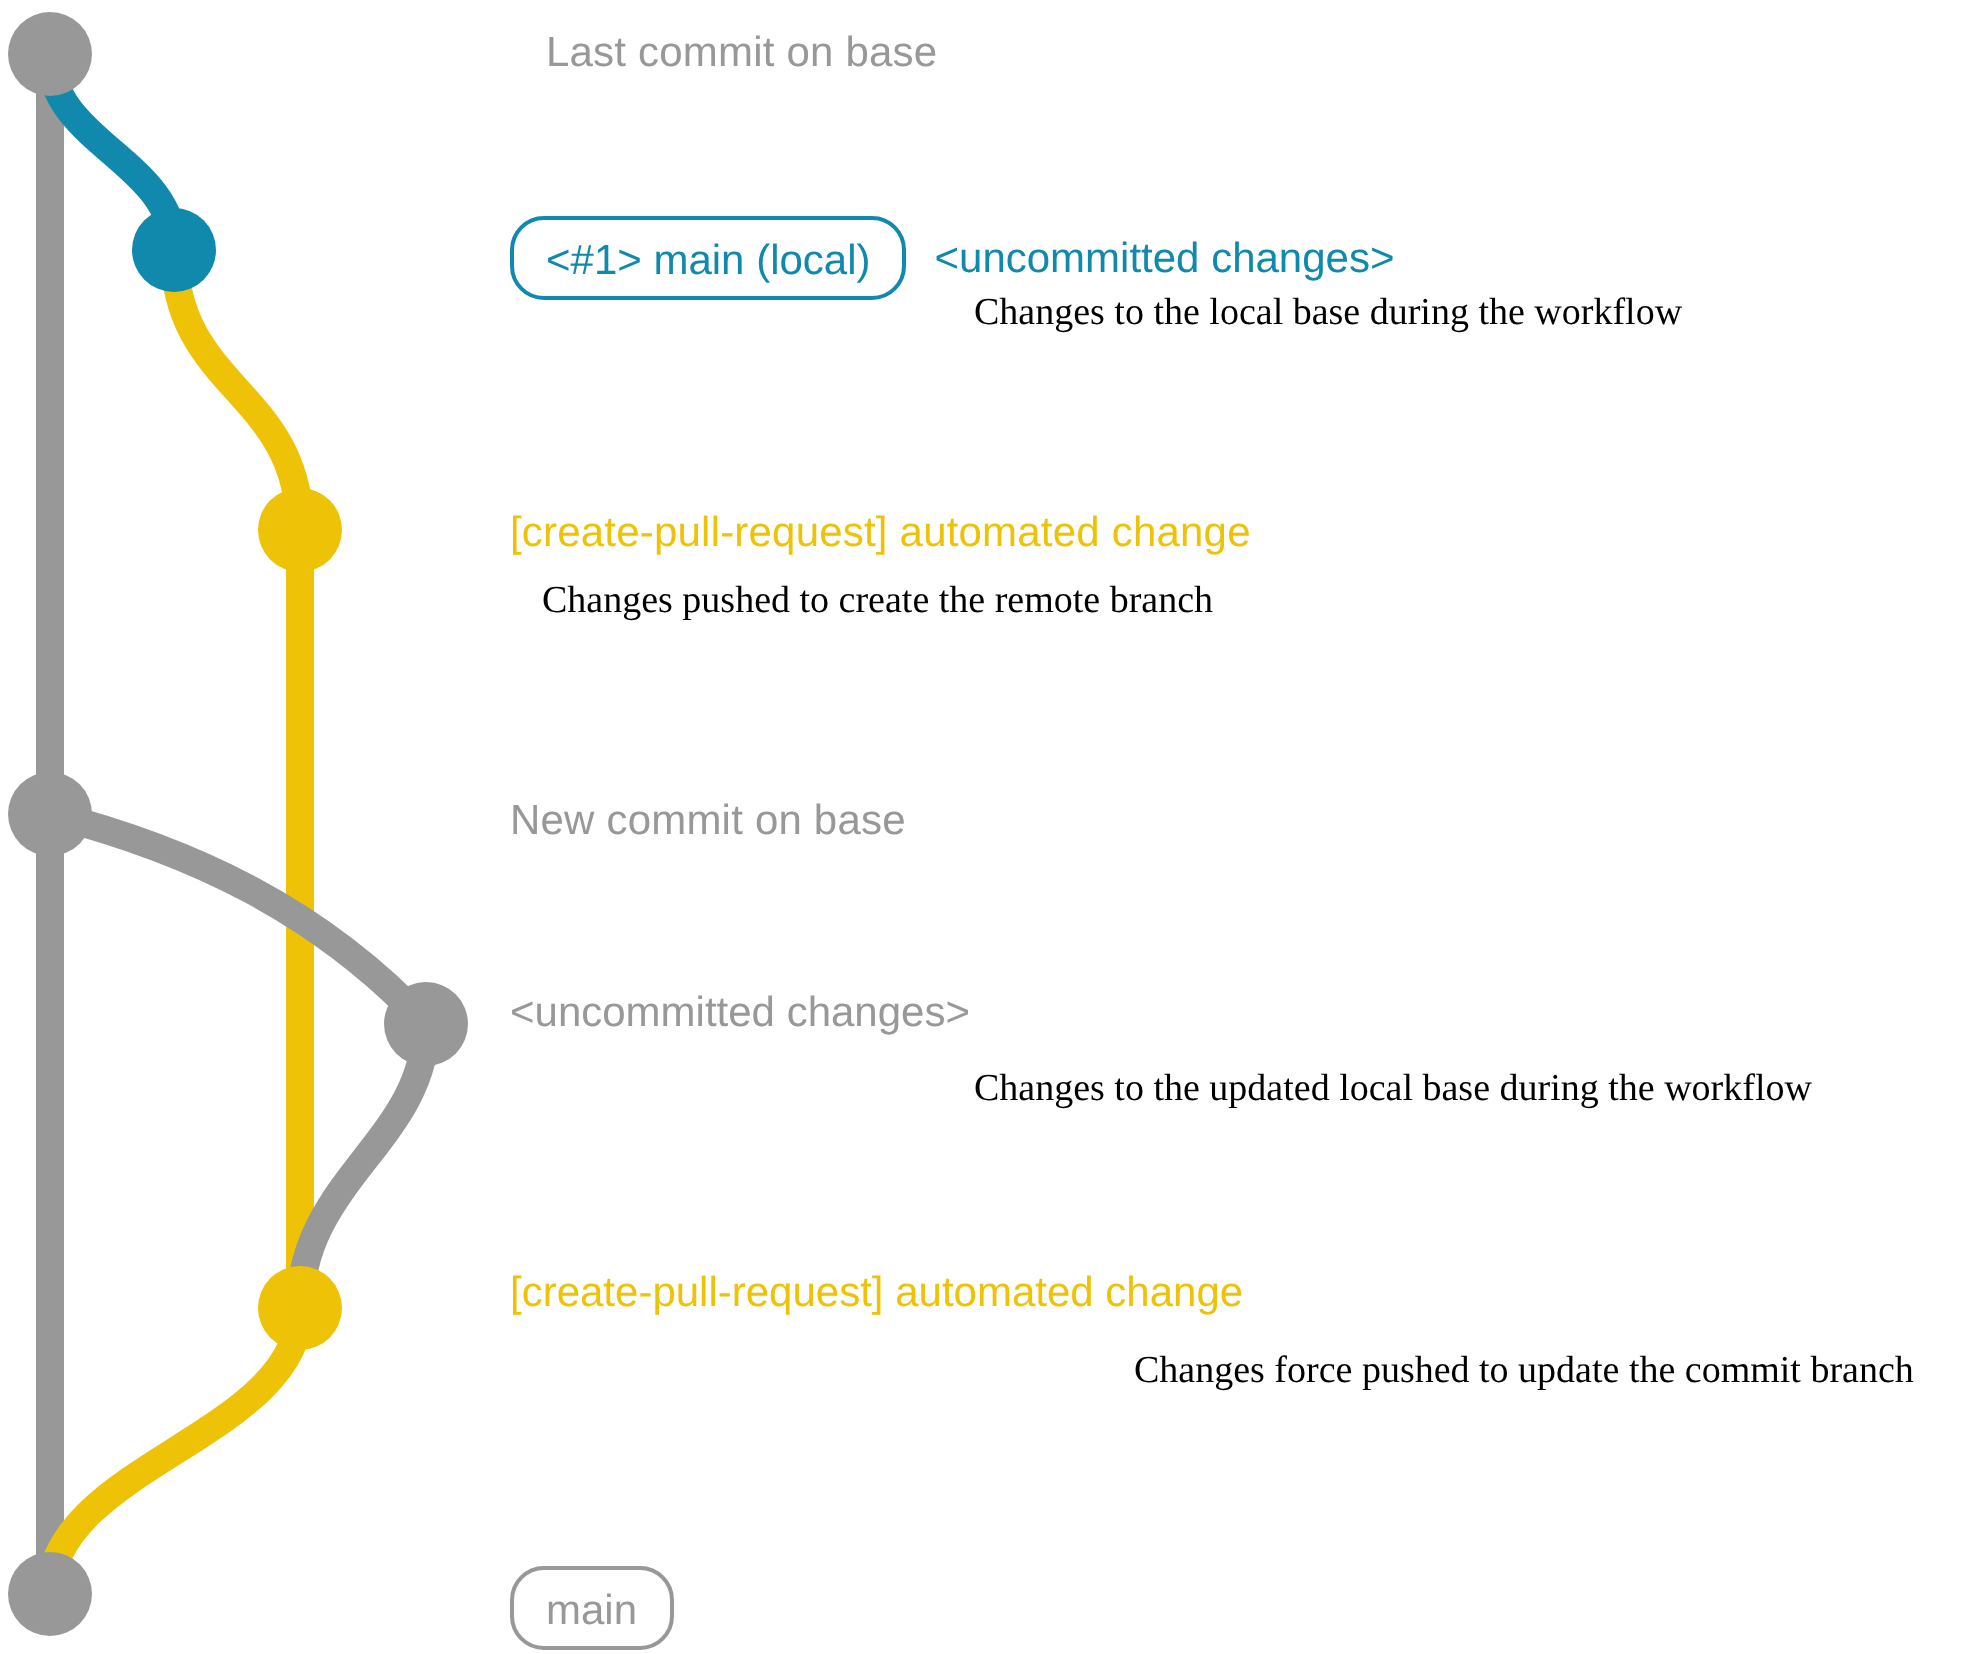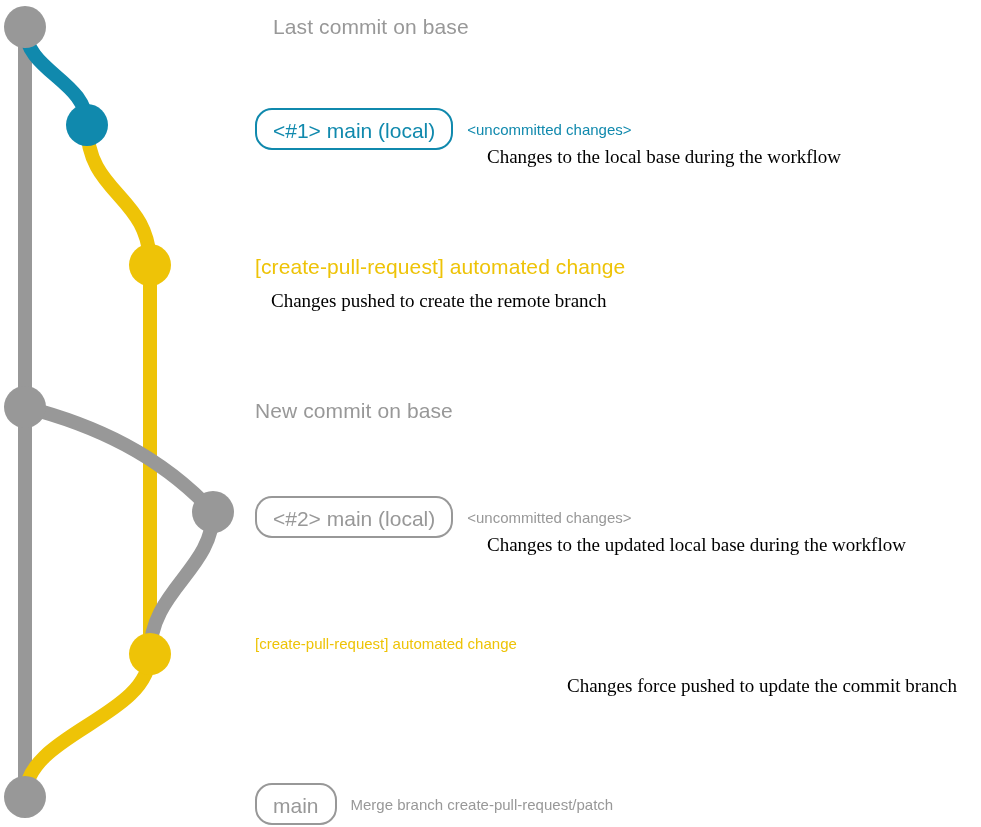--- a/index.html
+++ b/index.html
@@ -52,21 +52,21 @@
     background: transparent;
     box-sizing: border-box;
   }
   .pill-row {
     display: flex;
     align-items: center;
     gap: 14px;
     white-space: nowrap;
   }
   .subject {
-    font-size: 15px;
+    font-size: 21px;
     line-height: 1.0;
     white-space: nowrap;
   }
 
   
   .c-teal   { color: #1089ad; }
   .c-yellow { color: #eec307; }
   .c-gray   { color: #989898; }
 
   
@@ -120,26 +120,24 @@
 <div class="entry" style="left:255px; top:255px;">
   <span class="plain-heading c-yellow">[create-pull-request] automated change</span>
 </div>
 <div class="desc" style="left:271px; top:291px;">Changes pushed to create the remote branch</div>
 
 <div class="entry" style="left:255px; top:399px;">
   <span class="plain-heading c-gray">New commit on base</span>
 </div>
 
 <div class="entry pill-row" style="left:255px; top:496px;">
-  <span class="pill c-gray">&lt;#2&gt; main (local)</span>
   <span class="subject c-gray">&lt;uncommitted changes&gt;</span>
 </div>
 <div class="desc" style="left:487px; top:535px;">Changes to the updated local base during the workflow</div>
 
 <div class="entry pill-row" style="left:255px; top:636px;">
   <span class="subject c-yellow">[create-pull-request] automated change</span>
 </div>
 <div class="desc" style="left:567px; top:676px;">Changes force pushed to update the commit branch</div>
 
 <div class="entry pill-row" style="left:255px; top:783px;">
   <span class="pill c-gray">main</span>
-  <span class="subject c-gray">Merge branch create-pull-request/patch</span>
 </div>
 
 </body></html>

